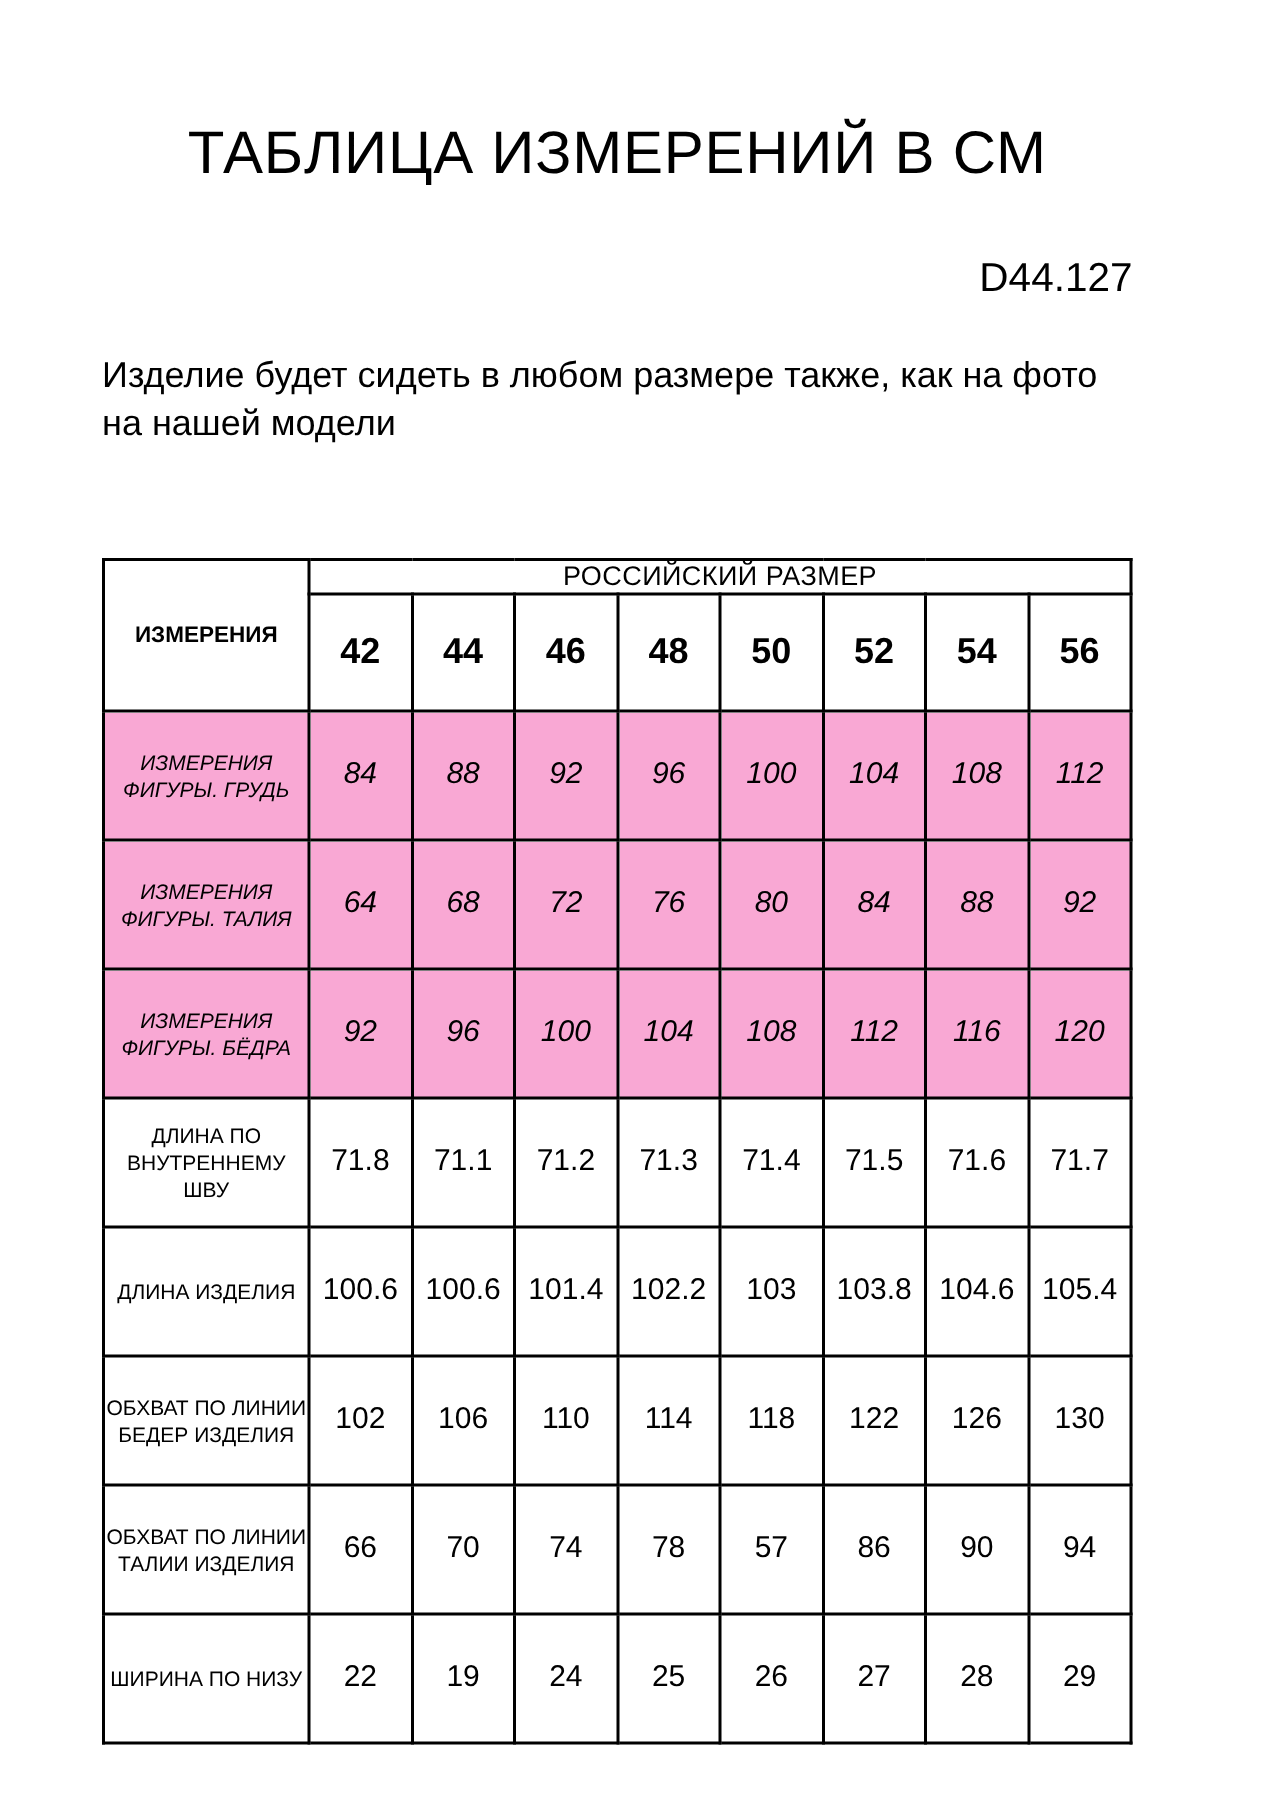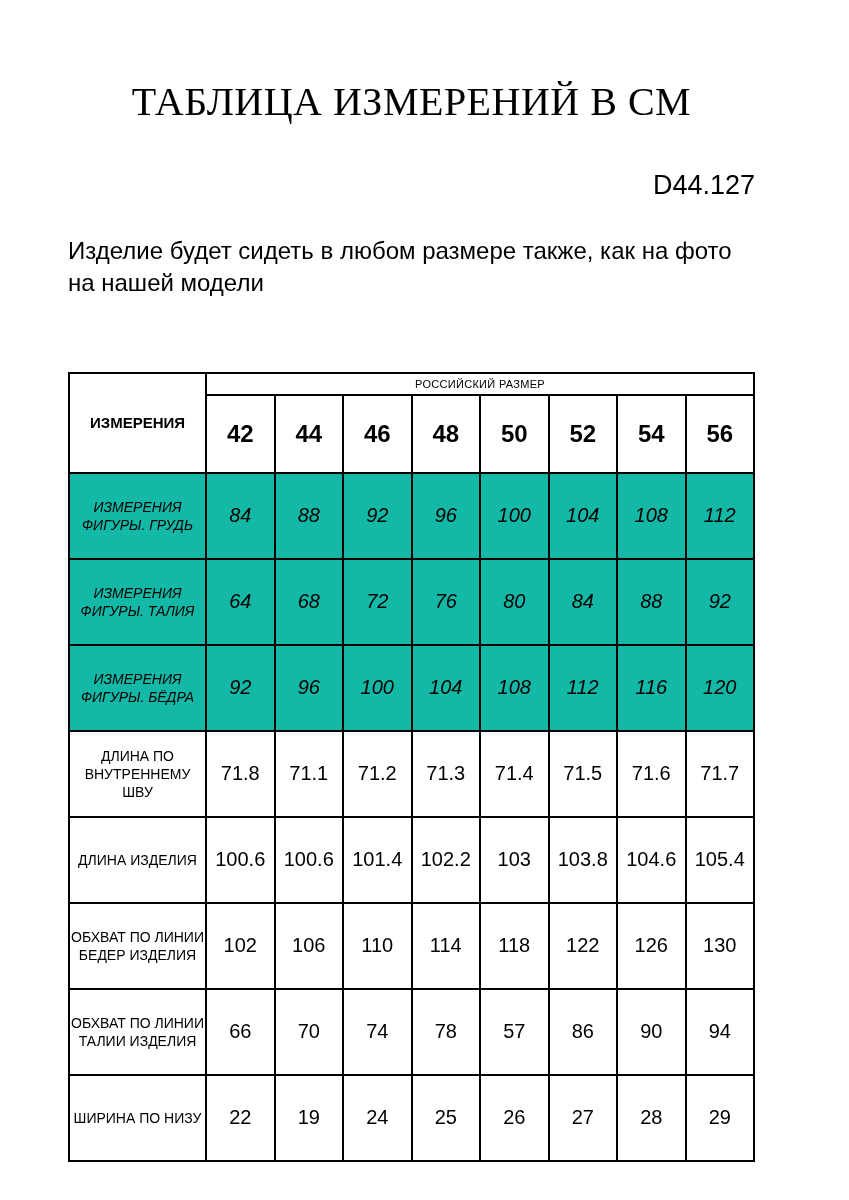--- a/index.html
+++ b/index.html
@@ -21,21 +21,20 @@
       width: 687px;
       margin-left: 68px;
     }
     .title {
       text-align: center;
       font-size: 40px;
       line-height: 1.1;
       font-weight: 400;
       letter-spacing: 0.5px;
       white-space: nowrap;
-      font-family: Liberation Serif, serif;
     }
     .code {
       text-align: right;
       font-size: 27px;
       font-weight: 400;
       margin-top: 46px;
     }
     .note {
       font-size: 24px;
       font-weight: 400;
@@ -52,21 +51,21 @@
     table.measure th,
     table.measure td {
       border: 2px solid #000000;
       text-align: center;
       vertical-align: middle;
       padding: 0;
       overflow: hidden;
     }
     .group-header-row { height: 22px; }
     .group-header {
-      font-size: 11px;
+      font-size: 18px;
       font-weight: 400;
       letter-spacing: 0.3px;
     }
     .corner {
       font-size: 15px;
       font-weight: 700;
       padding: 0 6px;
     }
     .sizes-row { height: 78px; margin-top: 16px; }
     .size-cell {
@@ -75,21 +74,21 @@
     }
     tr.data-row { height: 86px; }
     .rowlabel {
       font-size: 14px;
       font-weight: 400;
       line-height: 1.3;
       padding: 0 8px;
     }
     td.val { font-size: 20px; }
     tr.shaded td, tr.shaded th {
-      background: #14b8a6;
+      background: #f9a8d4;
       font-style: italic;
     }
   </style>
 </head>
 <body>
 
 <div class="page">
   <div class="content">
     <div class="title">ТАБЛИЦА ИЗМЕРЕНИЙ В СМ</div>
     <div class="code">D44.127</div>

